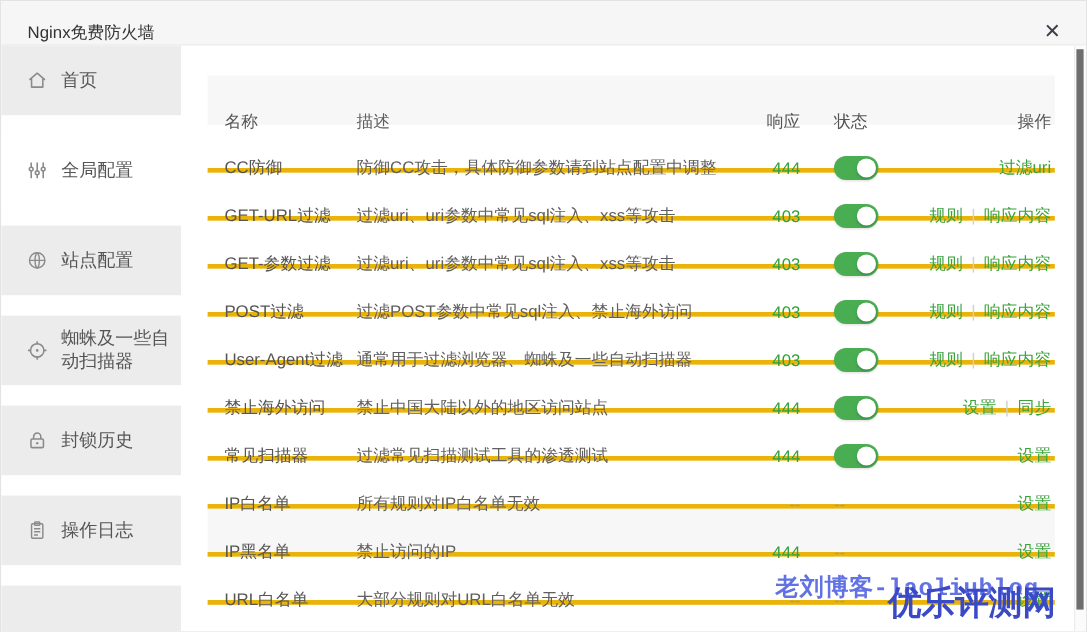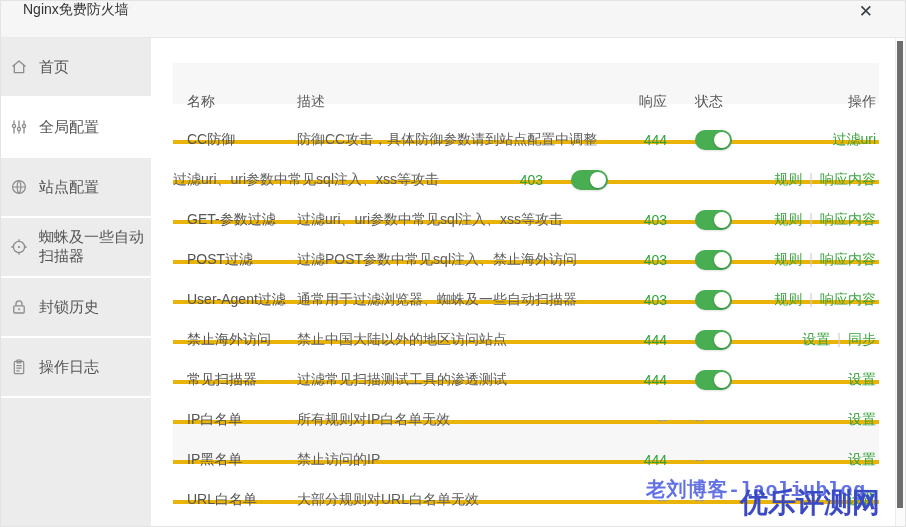--- a/index.html
+++ b/index.html
@@ -1,29 +1,29 @@
 <!DOCTYPE html>
 <html><head>
 <meta charset="utf-8">
 <style>
   * { margin:0; padding:0; box-sizing:border-box; }
   html,body { background:#fff; }
   body { font-family:"Liberation Sans","DejaVu Sans",sans-serif; }
   .window { position:relative; width:906px; height:527px; background:#fff; overflow:hidden; border:1px solid #e3e3e3; }
 
   
-  .titlebar { height:37px; background:#f6f6f6; border-bottom:1px solid #e8e8e8; display:flex; align-items:flex-start; padding:0 28px 0 22px; }
+  .titlebar { height:37px; background:#f6f6f6; border-bottom:1px solid #e8e8e8; display:flex; align-items:flex-end; padding:0 17px 0 22px; }
   .titlebar .title { font-size:14px; color:#333; }
   .titlebar .close { margin-left:auto; font-size:17px; color:#3a3f48; line-height:1; cursor:default; padding:2px 4px; }
 
   .body { display:flex; height:490px; }
 
   
   .sidebar { width:150px; background:#fff; display:flex; flex-direction:column; flex-shrink:0; }
-  .side-item { height:58px; margin-bottom:2px; background:#ececec; display:flex; align-items:center; padding-left:9px; font-size:15px; color:#555; }
+  .side-item { height:58px; margin-bottom:17px; background:#ececec; display:flex; align-items:center; padding-left:21px; font-size:15px; color:#555; }
   .side-item.selected { background:#fff; }
   .side-item .icn { width:18px; height:18px; margin-right:11px; color:#8b8b8b; flex-shrink:0; }
   .side-item .icn svg { width:100%; height:100%; display:block; }
   .side-filler { flex:1; background:#ececec; }
 
   
   .content { flex:1; position:relative; background:#fff; padding:25px 0 0 22px; }
   .table { width:706px; font-size:14px; }
   .thead { display:flex; align-items:center; height:41px; background:#f7f7f7; color:#555; }
   .tr { display:flex; align-items:center; height:40px; border-bottom:4px solid #eab308; background:#fff; }
@@ -140,20 +140,21 @@
         <div id="tbody">
   <div class="tr">
     <span class="td c-name">CC防御</span>
     <span class="td c-desc">防御CC攻击，具体防御参数请到站点配置中调整</span>
     <span class="td c-resp resp-val">444</span>
     <span class="td c-status"><span class="toggle"><span class="knob"></span></span></span>
     <span class="td c-action"><a class="link">过滤uri</a></span>
   </div>
 
   <div class="tr">
+    <span class="td c-name">GET-URL过滤</span>
     <span class="td c-desc">过滤uri、uri参数中常见sql注入、xss等攻击</span>
     <span class="td c-resp resp-val">403</span>
     <span class="td c-status"><span class="toggle"><span class="knob"></span></span></span>
     <span class="td c-action"><a class="link">规则</a><span class="sep">|</span><a class="link">响应内容</a></span>
   </div>
 
   <div class="tr">
     <span class="td c-name">GET-参数过滤</span>
     <span class="td c-desc">过滤uri、uri参数中常见sql注入、xss等攻击</span>
     <span class="td c-resp resp-val">403</span>

